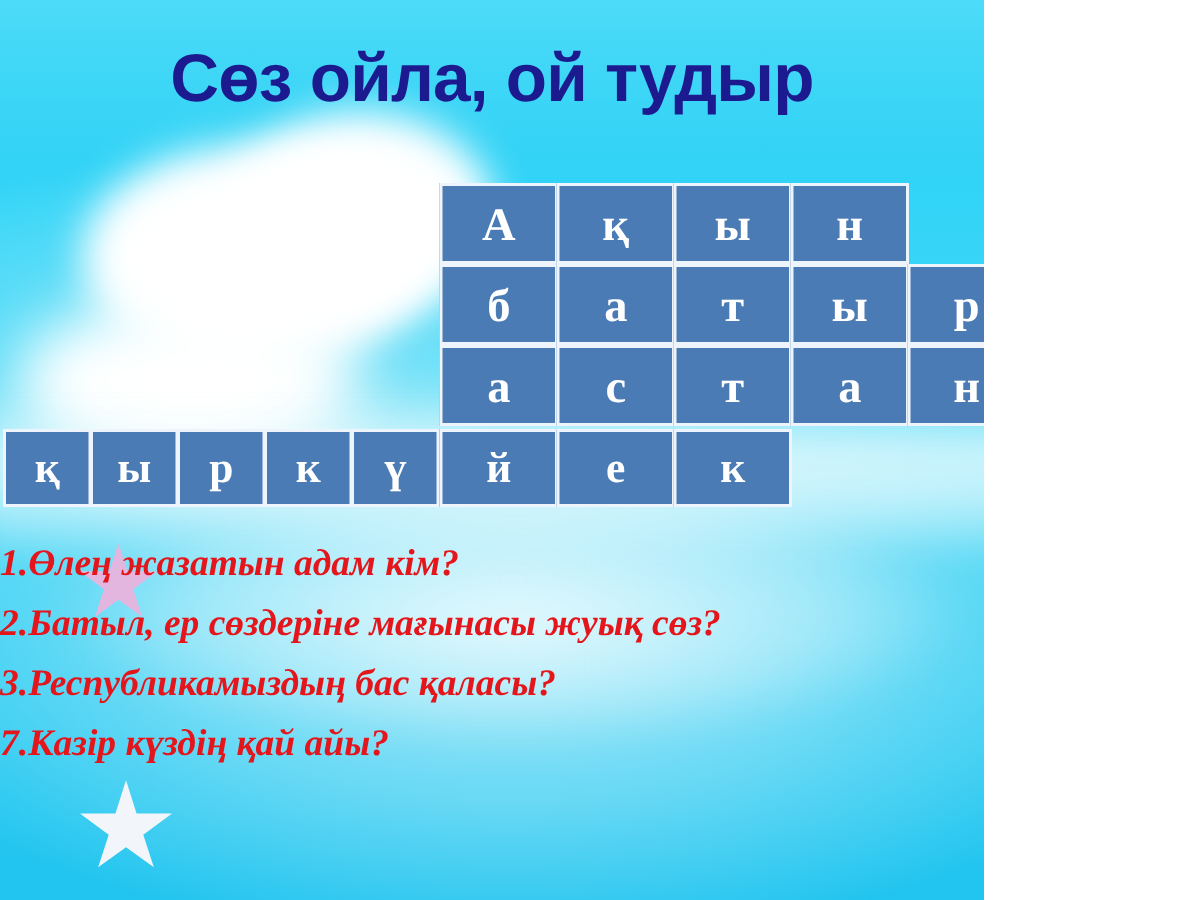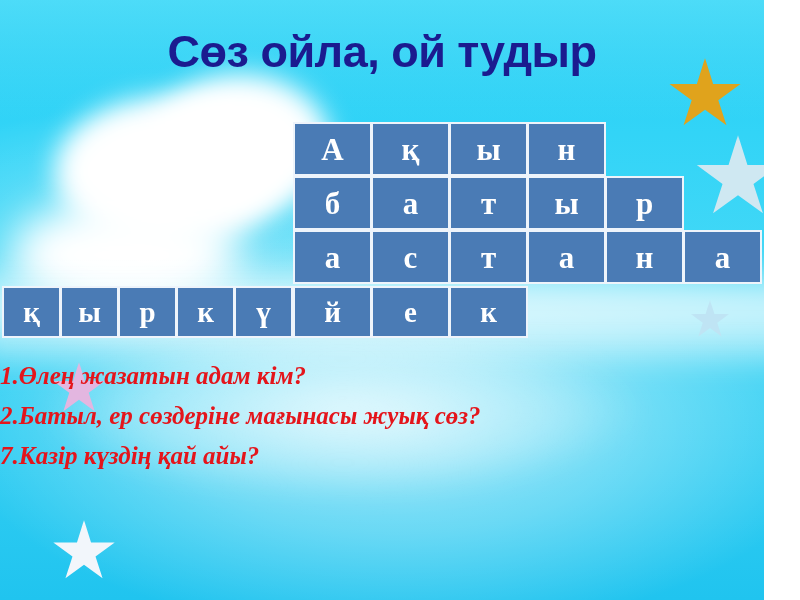--- a/index.html
+++ b/index.html
@@ -5,21 +5,21 @@
 <style>
   * { box-sizing: border-box; }
   html, body {
     margin: 0; padding: 0;
     width: 800px; height: 600px;
     overflow: hidden;
     font-family: "Liberation Serif", serif;
   }
   #slide {
     position: relative;
-    width: 764px; height: 600px;
+    width: 656px; height: 600px;
     overflow: hidden;
     background: #86efac;
   }
   
   .sky {
     position: absolute; inset: 0;
     background:
       radial-gradient(ellipse 620px 300px at 52% 70%, rgba(255,255,255,0.55) 0%, rgba(255,255,255,0.30) 38%, rgba(255,255,255,0.0) 72%),
       radial-gradient(ellipse 420px 180px at 22% 38%, rgba(255,255,255,0.35) 0%, rgba(255,255,255,0.0) 70%),
       linear-gradient(180deg, #25cbf2 0%, #32d4f7 22%, #44d8f6 46%, #35cff3 70%, #20c4ef 100%);
@@ -146,16 +146,17 @@
       <div class="cell" style="left: 176px; top: 286px; width: 59px; height: 52px; font-size: 29px;">к</div>
       <div class="cell" style="left: 234px; top: 286px; width: 59px; height: 52px; font-size: 29px;">ү</div>
       <div class="cell" style="left: 293px; top: 286px; width: 79px; height: 52px; font-size: 29px;">й</div>
       <div class="cell" style="left: 371px; top: 286px; width: 79px; height: 52px; font-size: 29px;">е</div>
       <div class="cell" style="left: 449px; top: 286px; width: 79px; height: 52px; font-size: 29px;">к</div>
     </div>
 
   <div class="questions" id="questions">
       <div class="q">1.Өлең жазатын адам кім?</div>
       <div class="q">2.Батыл, ер сөздеріне мағынасы жуық сөз?</div>
+      <div class="q">3.Республикамыздың бас қаласы?</div>
       <div class="q">7.Казір күздің қай айы?</div>
     </div>
 
 </div>
 
 </body></html>

